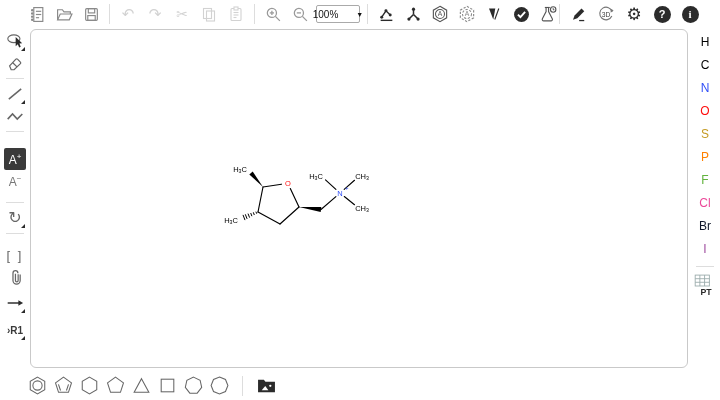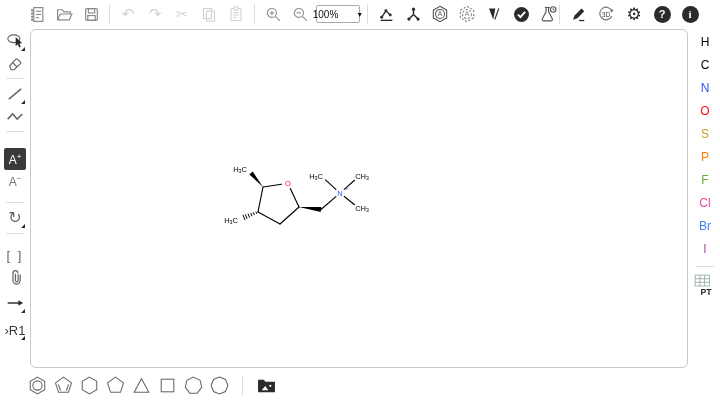--- a/index.html
+++ b/index.html
@@ -20,21 +20,21 @@
     display:flex;align-items:center;justify-content:center;font-size:11px;font-weight:bold}
   .leftbar{position:absolute;left:2px;top:30px;width:26px;display:flex;flex-direction:column;align-items:center}
   .hdiv{width:18px;height:1px;background:#ddd;margin:4px 0;flex:0 0 auto}
   .corner{position:absolute;right:1px;bottom:1px;width:0;height:0;
     border-left:4px solid transparent;border-bottom:4px solid #2b2b2b}
   .sel{background:#3a3a3a;border-radius:2px;color:#fff}
   .chargelbl{font-size:12px;color:#777}
   .sel .chargelbl{color:#fff}
   .chargelbl sup{font-size:8px}
   .bracketlbl{font-size:13px;color:#666;letter-spacing:2px}
-  .rlbl{font-size:13px;font-weight:normal;color:#3a3a3a}
+  .rlbl{font-size:10px;font-weight:bold;color:#3a3a3a}
   .rightbar{position:absolute;right:3px;top:30px;width:24px;display:flex;flex-direction:column;align-items:center}
   .elem{height:23px;width:24px;display:flex;align-items:center;justify-content:center;
     font-size:12px;cursor:pointer}
   .canvas{position:absolute;left:30px;top:29px;width:658px;height:339px;
     border:1px solid #c9c9c9;border-radius:6px;background:#fff}
   .bottombar{position:absolute;left:26px;bottom:1px;height:27px;display:flex;align-items:center;gap:4px}
   .molecule{position:absolute;left:220px;top:158px}
   svg{display:block}
 </style>
 </head>
@@ -317,21 +317,21 @@
 
 <div class="rightbar">
   <div class="elem" style="color: rgb(0, 0, 0); fill: rgb(0, 0, 0);">H</div>
   <div class="elem" style="color: rgb(0, 0, 0); fill: rgb(0, 0, 0);">C</div>
   <div class="elem" style="color: rgb(48, 79, 247); fill: rgb(48, 79, 247);">N</div>
   <div class="elem" style="color: rgb(255, 13, 13); fill: rgb(255, 13, 13);">O</div>
   <div class="elem" style="color: rgb(196, 154, 34); fill: rgb(196, 154, 34);">S</div>
   <div class="elem" style="color: rgb(255, 128, 0); fill: rgb(255, 128, 0);">P</div>
   <div class="elem" style="color: rgb(98, 179, 62); fill: rgb(98, 179, 62);">F</div>
   <div class="elem" style="color: #ec4899; fill: rgb(63, 210, 63);">Cl</div>
-  <div class="elem" style="color: #3b82f6; fill: rgb(166, 41, 41);">Br</div>
+  <div class="elem" style="color: #0f172a; fill: rgb(166, 41, 41);">Br</div>
   <div class="elem" style="color: rgb(160, 80, 160); fill: rgb(160, 80, 160);">I</div>
   <div class="hdiv" style="margin:6px 0"></div>
   <div class="btn" style="width:24px;height:26px">
     <svg width="22" height="24" viewBox="0 0 20 22">
       <g fill="none" stroke="#9aa" stroke-width="0.8">
         <rect x="1" y="1" width="13" height="10"></rect>
         <line x1="5.3" y1="1" x2="5.3" y2="11"></line>
           <line x1="9.6" y1="1" x2="9.6" y2="11"></line>
         <line x1="1" y1="4.3" x2="14" y2="4.3"></line>
           <line x1="1" y1="7.6" x2="14" y2="7.6"></line>

